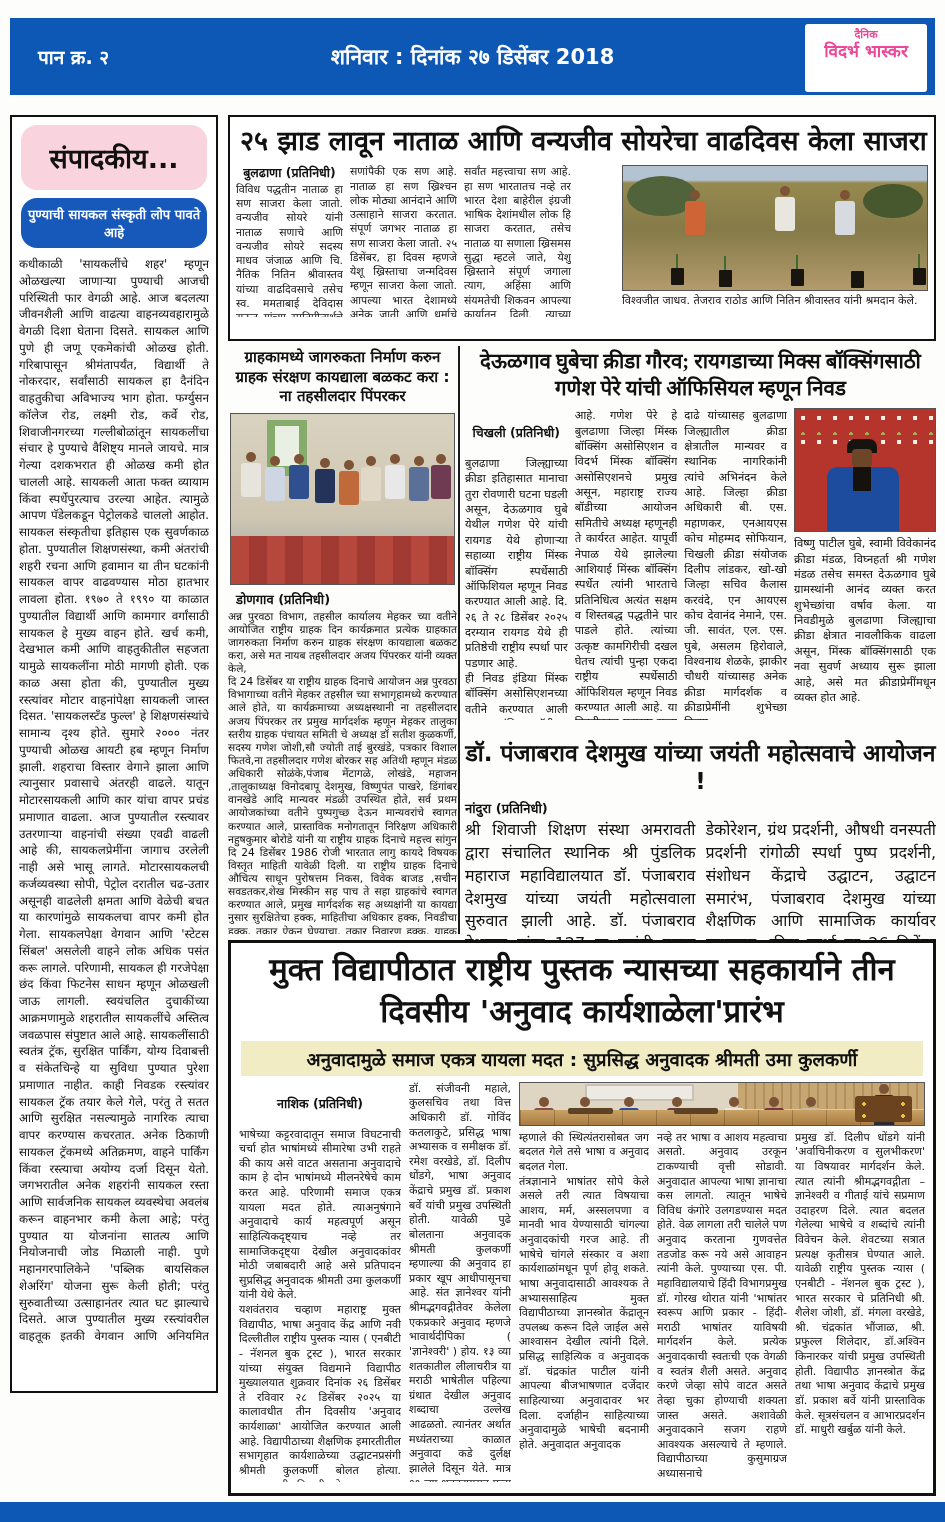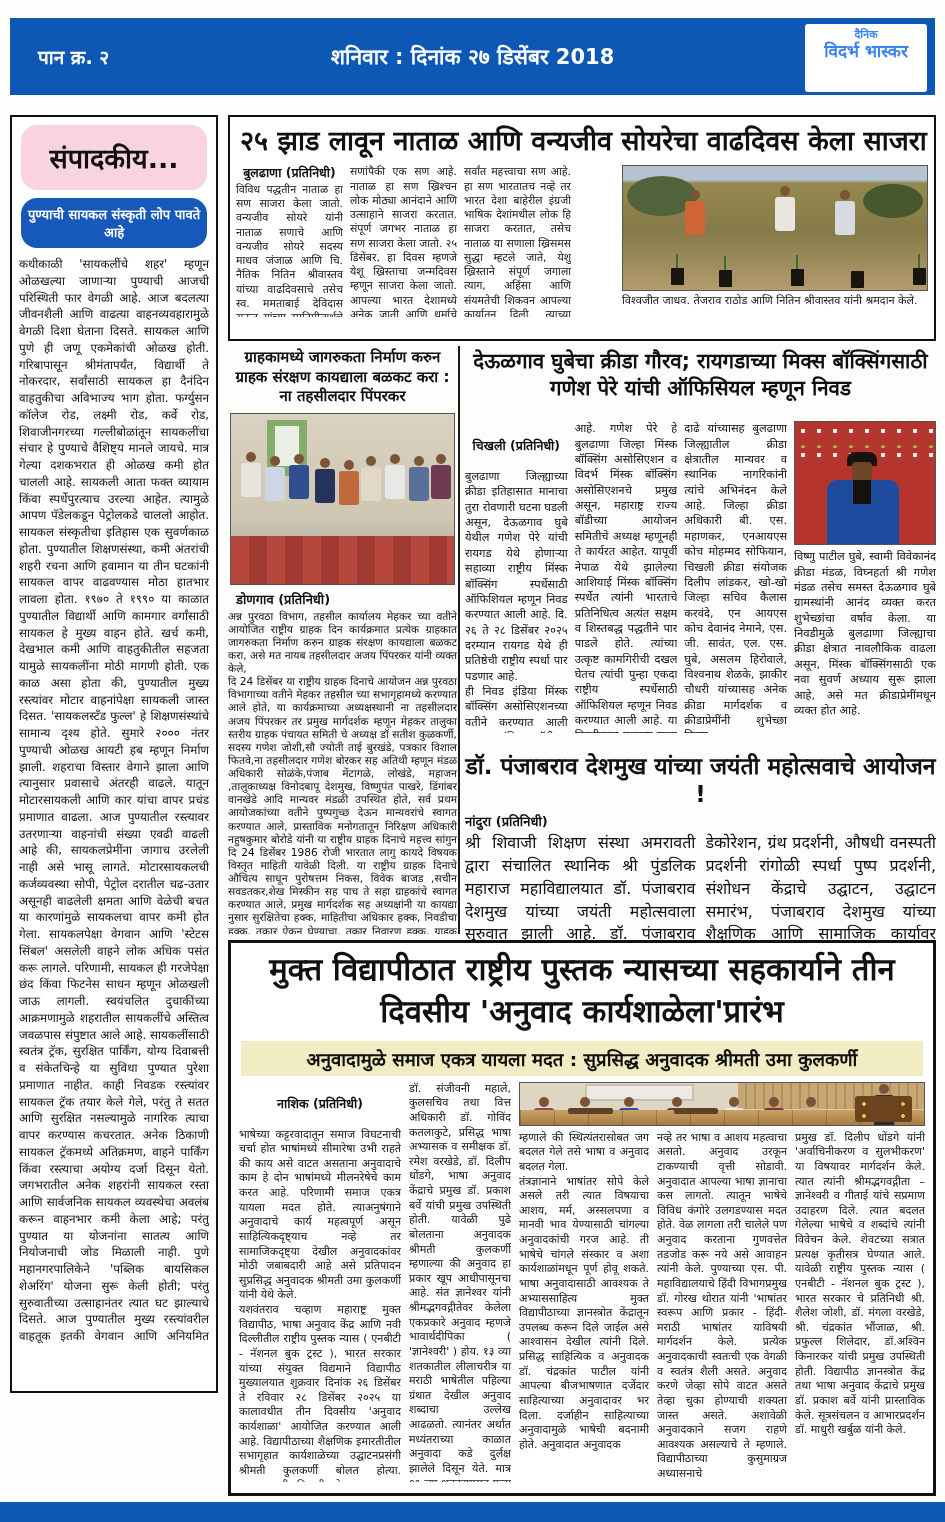--- a/index.html
+++ b/index.html
@@ -5,21 +5,21 @@
   html,body{margin:0;padding:0;background:#ffffff;}
   #page{position:relative;width:945px;height:1522px;background:#fdfdfb;
         font-family:"DejaVu Sans",sans-serif;color:#111;overflow:hidden;}
   .abs{position:absolute;}
   
   .band{background:#0d57b5;}
   #header{left:10px;top:18px;width:925px;height:77px;color:#fff;}
   #page-no{position:absolute;left:28px;top:26px;font-size:19px;font-weight:bold;}
   #date-line{position:absolute;left:0;right:0;top:24px;text-align:center;font-size:21px;font-weight:bold;}
   #masthead{position:absolute;right:8px;top:6px;width:122px;height:68px;background:#ffffff;
-            border-radius:3px;text-align:center;color:#3b82f6;padding-top:5px;box-sizing:border-box;}
+            border-radius:3px;text-align:center;color:#ec4899;padding-top:5px;box-sizing:border-box;}
   #masthead .small{font-size:11px;font-weight:bold;line-height:1.1;}
   #masthead .big{font-size:17px;font-weight:bold;line-height:1.25;}
   #footer{left:0;top:1502px;width:945px;height:20px;}
   
   .box{background:#fff;border:2px solid #111;box-sizing:border-box;}
   .body{text-align:justify;overflow:hidden;white-space:pre-line;}
   .byline{font-weight:bold;}
   .photo{position:relative;overflow:hidden;border:1px solid #555;box-sizing:border-box;}
   .fig{position:absolute;width:24px;height:56px;}
   .fig::before{content:"";display:block;width:10px;height:10px;border-radius:50%;background:#7d5336;margin:0 auto;}
@@ -52,21 +52,21 @@
   #trees .caption{font-size:11px;padding-top:3px;line-height:1.2;overflow:hidden;}
   
   #consumer{left:228px;top:346px;width:229px;height:588px;display:flex;flex-direction:column;}
   #consumer .headline{font-size:15px;font-weight:bold;text-align:center;line-height:1.3;margin:2px 0 6px;}
   #photo-consumer{height:172px;margin:0 2px;background:linear-gradient(180deg,#d9d2c0 0%,#cfc7b2 60%,#9aa0a2 100%);}
   #consumer .byline{font-size:13px;margin:5px 0 2px;text-indent:8px;}
   #consumer .body{font-size:10.6px;line-height:1.24;flex:1;}
   
   #midright{left:458px;top:346px;width:478px;height:588px;border-left:2px solid #1a1a1a;
             padding-left:5px;box-sizing:border-box;}
-  #boxing .headline{font-size:20.5px;font-weight:bold;text-align:center;line-height:1.3;margin:2px 0 20px;}
+  #boxing .headline{font-size:20.5px;font-weight:bold;text-align:center;line-height:1.3;margin:2px 0 7px;font-family:Liberation Serif, serif;}
   #boxing .brow{display:flex;gap:7px;height:312px;}
   #boxing .bcol{flex:1;font-size:11.3px;line-height:1.36;text-align:justify;overflow:hidden;white-space:pre-line;}
   #boxing .byline{font-size:12.5px;text-align:center;}
   #boxing .capcol{width:142px;flex:none;display:flex;flex-direction:column;}
   #photo-boxer{height:124px;background:#b5342c;}
   #boxing .caption{font-size:11.3px;line-height:1.36;text-align:justify;padding-top:4px;flex:1;overflow:hidden;}
   #jayanti{margin-top:20px;}
   #jayanti .headline{font-size:23px;font-weight:bold;text-align:center;line-height:1.2;}
   #jayanti .byline{font-size:13px;margin:4px 0 2px;}
   #jayanti .jrow{display:flex;gap:10px;height:182px;}

